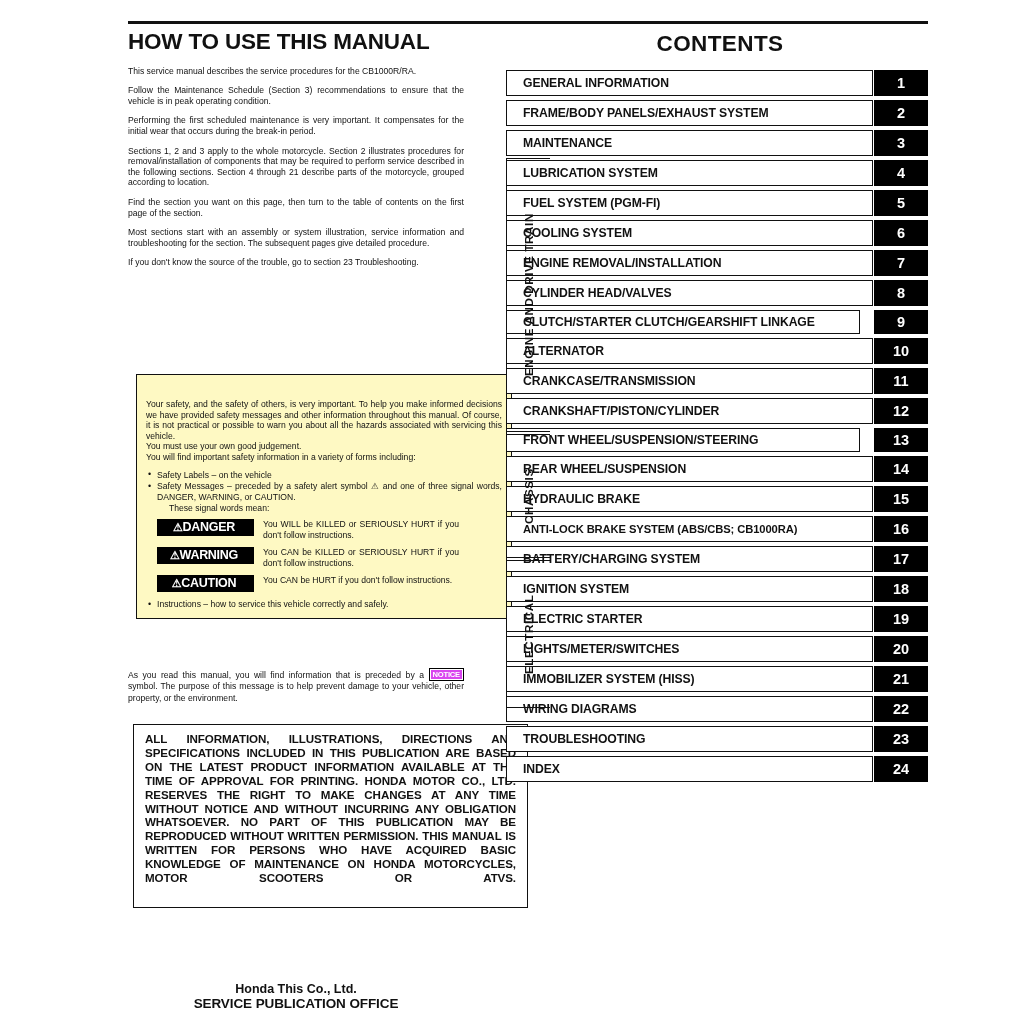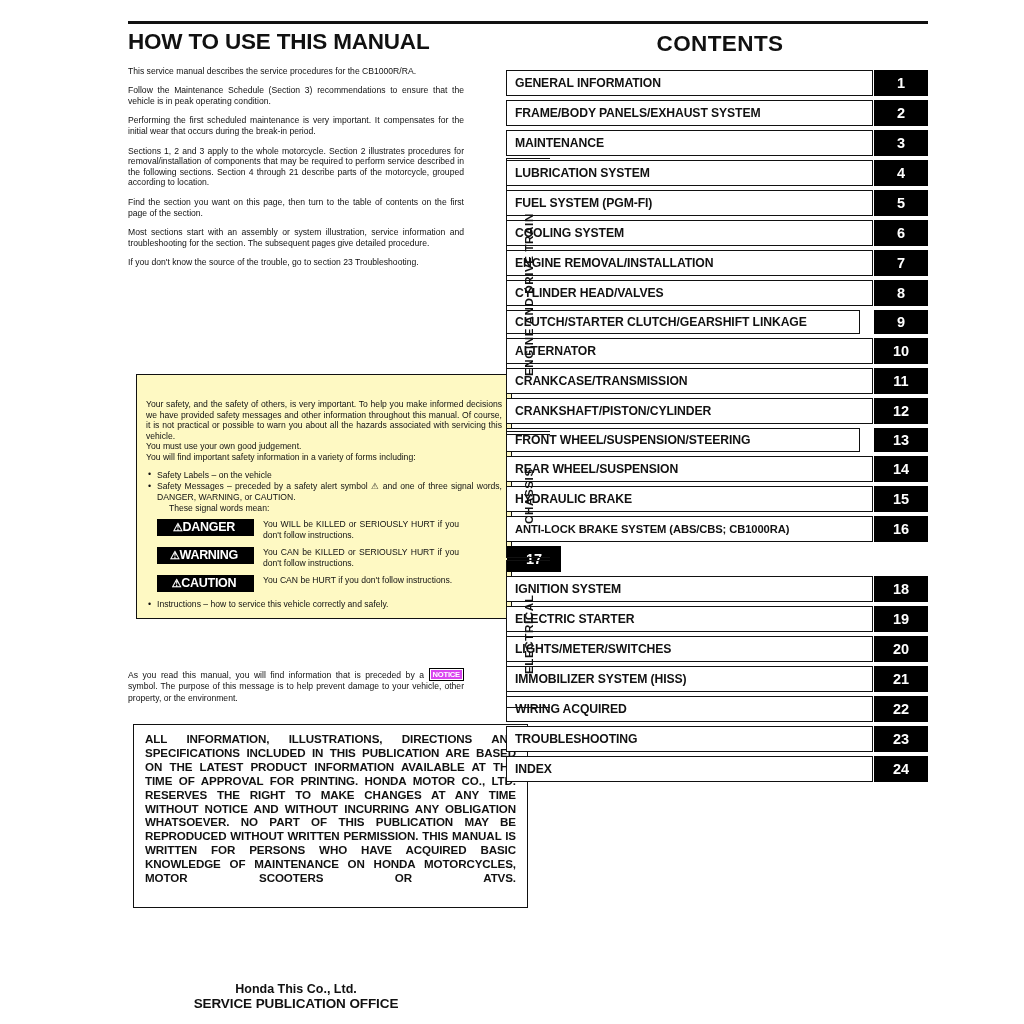--- a/index.html
+++ b/index.html
@@ -109,21 +109,21 @@
   }
   .toc { position:absolute; left:506px; top:70px; width:422px; }
   .toc-row {
     position:relative; display:flex; align-items:stretch;
     margin-bottom:4px; height:26px;
   }
   .toc-row.tall { height:24px;gap:13px; }
   .toc-label {
     flex:1; border:1.7px solid #111; background:#fff;
     display:flex; align-items:center;
-    padding-left:8px; padding-right:6px;
+    padding-left:16px; padding-right:6px;
     font-size:12.2px; font-weight:bold; letter-spacing:-0.1px;
     line-height:12.8px;
   }
   .toc-label.small { font-size:11.2px; }
   .toc-label.twoline { line-height:12.4px; }
   .toc-num {
     flex:0 0 54px; background:#000; color:#fff;
     display:flex; align-items:center; justify-content:center;
     font-size:14.5px; font-weight:bold; margin-left:1px;
   }
@@ -282,40 +282,41 @@
       </div>
       <div class="toc-row">
         <div class="toc-label">HYDRAULIC BRAKE</div>
         <div class="toc-num">15</div>
       </div>
       <div class="toc-row">
         <div class="toc-label small">ANTI-LOCK BRAKE SYSTEM (ABS/CBS; CB1000RA)</div>
         <div class="toc-num">16</div>
       </div>
       <div class="toc-row">
+        <div class="toc-label">BATTERY/CHARGING SYSTEM</div>
         <div class="toc-num">17</div>
       </div>
       <div class="toc-row">
         <div class="toc-label">IGNITION SYSTEM</div>
         <div class="toc-num">18</div>
       </div>
       <div class="toc-row">
         <div class="toc-label">ELECTRIC STARTER</div>
         <div class="toc-num">19</div>
       </div>
       <div class="toc-row">
         <div class="toc-label">LIGHTS/METER/SWITCHES</div>
         <div class="toc-num">20</div>
       </div>
       <div class="toc-row">
         <div class="toc-label">IMMOBILIZER SYSTEM (HISS)</div>
         <div class="toc-num">21</div>
       </div>
       <div class="toc-row">
-        <div class="toc-label">WIRING ACQUIRED</div>
+        <div class="toc-label">WIRING DIAGRAMS</div>
         <div class="toc-num">22</div>
       </div>
       <div class="toc-row">
         <div class="toc-label">TROUBLESHOOTING</div>
         <div class="toc-num">23</div>
       </div>
       <div class="toc-row">
         <div class="toc-label">INDEX</div>
         <div class="toc-num">24</div>
       </div>

